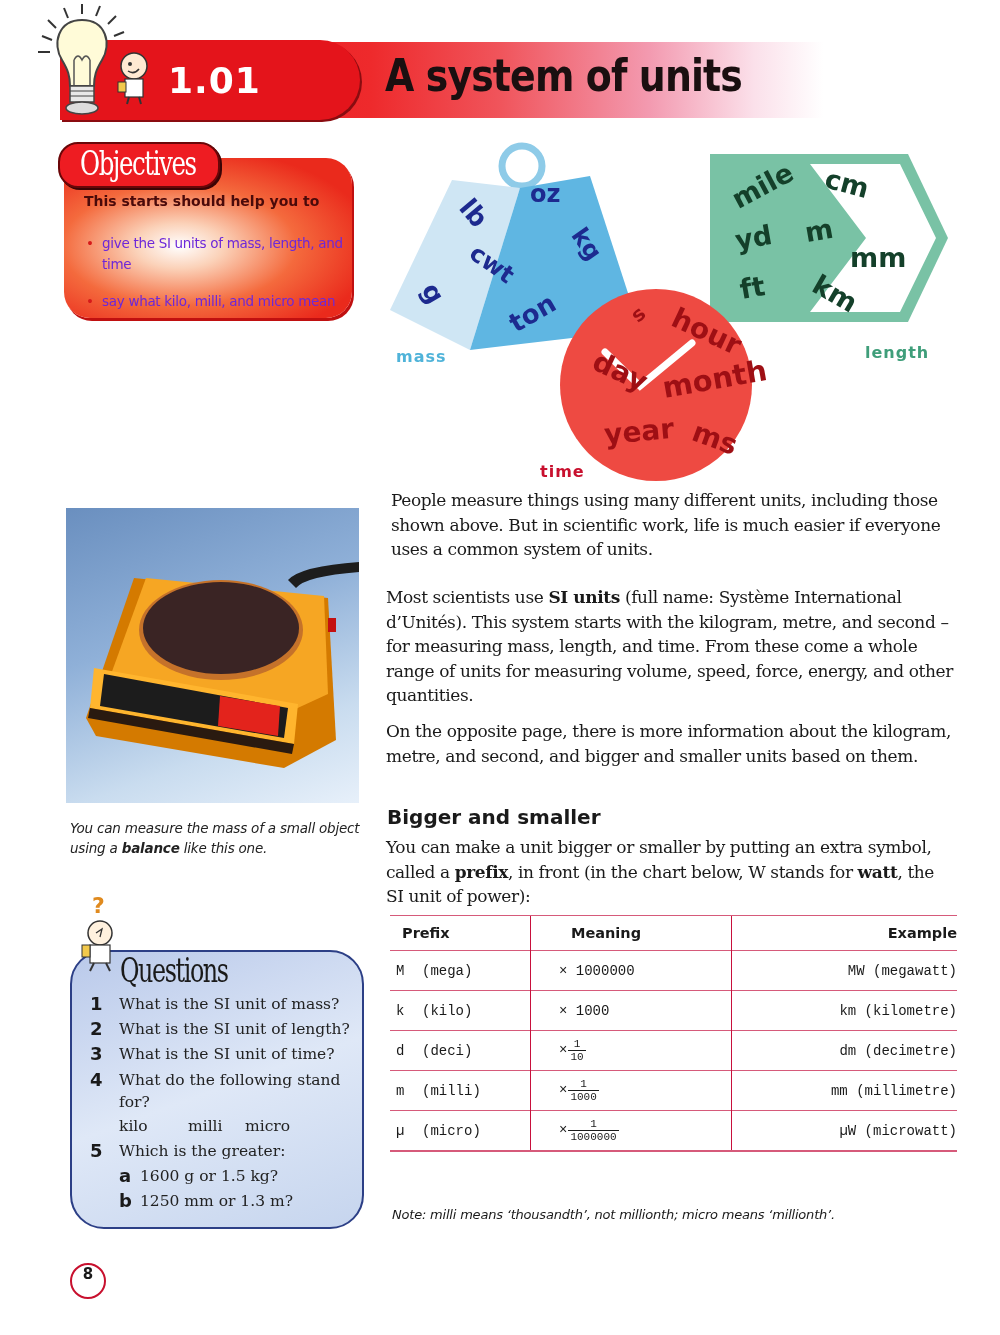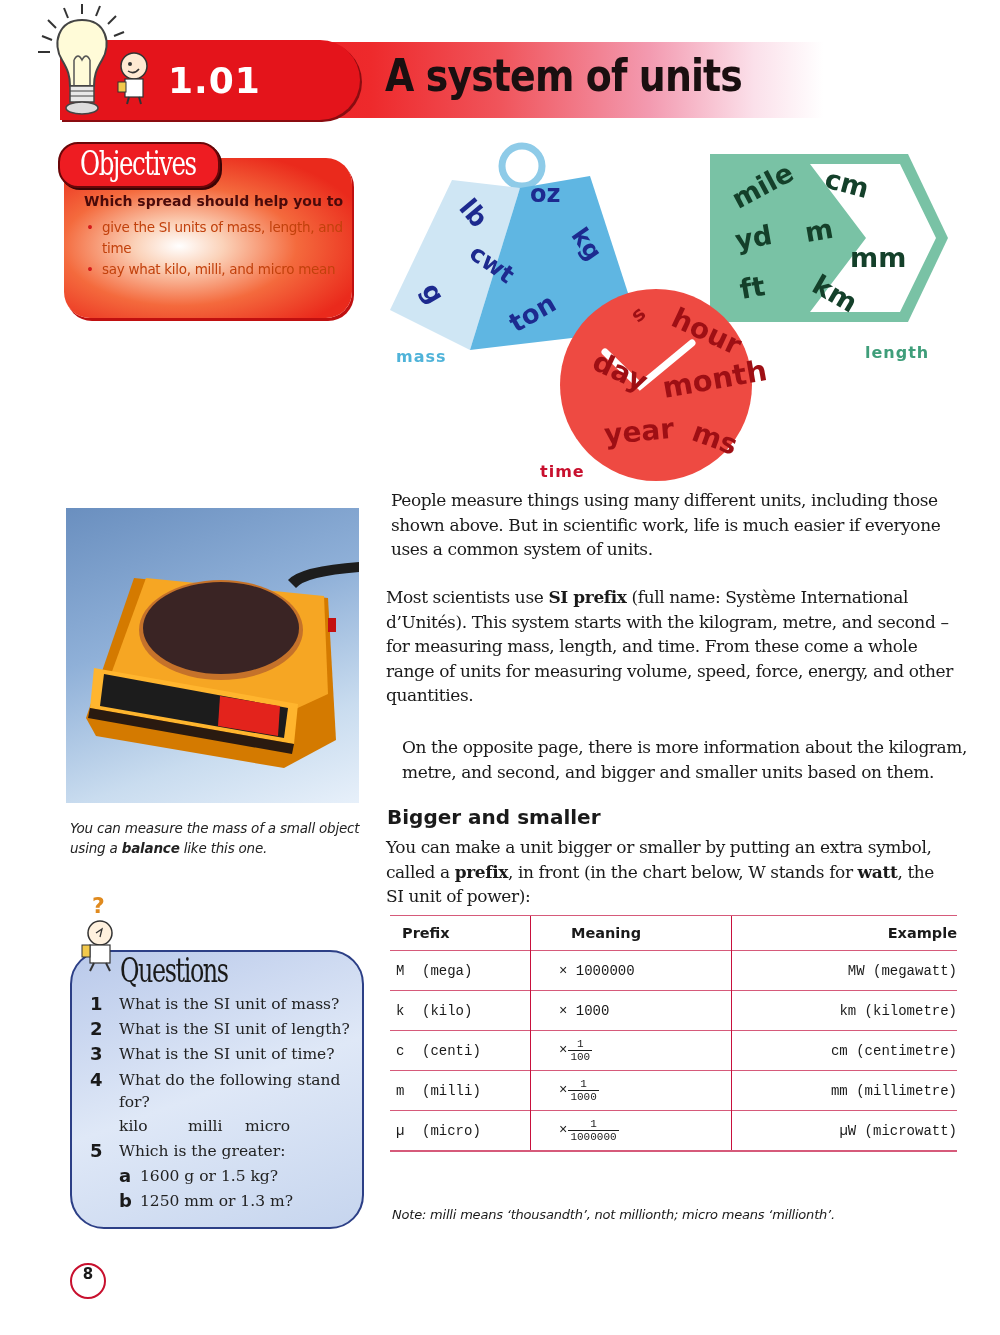--- a/index.html
+++ b/index.html
@@ -16,21 +16,21 @@
   .mascot { position:absolute; left:108px; top:48px; width:52px; height:58px; }
 
   
   .obj-box { position:absolute; left:64px; top:158px; width:288px; height:160px; border-radius:26px;
     background:radial-gradient(ellipse at 40% 55%,#ffffff 0%,#fbd2b9 18%,#f46a3d 48%,#ea2a1c 80%); box-shadow:2px 3px 0 #c01010; }
   .obj-tab { position:absolute; left:58px; top:142px; width:158px; height:42px; border-radius:20px; background:#ee1c22;
     border:2px solid #6a0608; box-shadow:2px 2px 0 #3b0405; }
   .obj-tab-label { position:absolute; left:80px; top:143px; font:34px "DejaVu Serif", serif; color:#ffffff; transform:scaleX(0.72); transform-origin:left center; letter-spacing:-2px; }
   .obj-intro { position:absolute; left:84px; top:193px; font:bold 14px "DejaVu Sans", sans-serif; color:#4a0a0a; }
   .obj-list { position:absolute; left:84px; top:217px; width:260px; margin:0; padding:0; list-style:none; }
-  .obj-list li { font:13.5px "DejaVu Sans", sans-serif; color:#c2410c; line-height:21px; padding-left:18px; position:relative; letter-spacing:-0.3px; }
+  .obj-list li { font:13.5px "DejaVu Sans", sans-serif; color:#6d28d9; line-height:21px; padding-left:18px; position:relative; letter-spacing:-0.3px;margin-top:16px; }
   .obj-list li::before { content:"\2022"; position:absolute; left:2px; top:0; color:#d61a1a; }
 
   
   .illus { position:absolute; left:380px; top:130px; width:600px; height:360px; }
   .illus-label { position:absolute; font:bold 16px "DejaVu Sans", sans-serif; letter-spacing:1px; }
   .unit-word { position:absolute; font-weight:bold; font-family:"DejaVu Sans", sans-serif; white-space:nowrap; }
 
   
   .photo { position:absolute; left:66px; top:508px; width:293px; height:295px;
     background:linear-gradient(160deg,#6a8fbf 0%,#8fb0d8 40%,#c9dcef 75%,#e7f0fa 100%); overflow:hidden; }
@@ -101,21 +101,21 @@
   <rect x="10" y="34" width="8" height="10" fill="#f2c94c" stroke="#333" stroke-width="1"></rect>
   <line x1="21" y1="49" x2="19" y2="56" stroke="#333" stroke-width="2"></line>
     <line x1="31" y1="49" x2="33" y2="56" stroke="#333" stroke-width="2"></line>
 </svg>
 <div class="section-number">1.01</div>
 <div class="page-title">A system of units</div>
 
 <div class="obj-box"></div>
 <div class="obj-tab"></div>
 <div class="obj-tab-label">Objectives</div>
-<div class="obj-intro">Which spread should help you to</div>
+<div class="obj-intro">This starts should help you to</div>
 <ul class="obj-list">
   <li>give the SI units of mass, length, and time</li>
   <li>say what kilo, milli, and micro mean</li>
 </ul>
 
 <div class="illus">
   <svg width="600" height="360" style="position:absolute;left:0;top:0">
 
     <circle cx="142" cy="36" r="20" fill="none" stroke="#8ecbe8" stroke-width="7"></circle>
     <polygon points="72,50 140,58 90,220 10,180" fill="#cfe6f4"></polygon>
@@ -196,22 +196,22 @@
 <div class="q-item" style="left:188px;top:1117px">milli</div>
 <div class="q-item" style="left:245px;top:1117px">micro</div>
 <div class="q-num" style="left:90px;top:1140px">5</div>
 <div class="q-item" style="left:119px;top:1142px">Which is the greater:</div>
 <div class="q-num" style="left:119px;top:1165px">a</div>
 <div class="q-item" style="left:140px;top:1167px">1600 g or 1.5 kg?</div>
 <div class="q-num" style="left:119px;top:1190px">b</div>
 <div class="q-item" style="left:140px;top:1192px">1250 mm or 1.3 m?</div>
 
 <p class="body-p" style="top:483px;margin:5px">People measure things using many different units, including those shown above. But in scientific work, life is much easier if everyone uses a common system of units.</p>
-<p class="body-p" style="top:585px;margin:0"><span>Most scientists use </span><b>SI prefix</b><span> (full name: Système International d’Unités). This system starts with the kilogram, metre, and second – for measuring mass, length, and time. From these come a whole range of units for measuring volume, speed, force, energy, and other quantities.</span></p>
-<p class="body-p" style="top:719px;margin:16px">On the opposite page, there is more information about the kilogram, metre, and second, and bigger and smaller units based on them.</p>
+<p class="body-p" style="top:585px;margin:0"><span>Most scientists use </span><b>SI units</b><span> (full name: Système International d’Unités). This system starts with the kilogram, metre, and second – for measuring mass, length, and time. From these come a whole range of units for measuring volume, speed, force, energy, and other quantities.</span></p>
+<p class="body-p" style="top:719px;margin:0">On the opposite page, there is more information about the kilogram, metre, and second, and bigger and smaller units based on them.</p>
 <div class="section-heading">Bigger and smaller</div>
 <p class="body-p" style="top:835px;margin:0"><span>You can make a unit bigger or smaller by putting an extra symbol, called a </span><b>prefix</b><span>, in front (in the chart below, W stands for </span><b>watt</b><span>, the SI unit of power):</span></p>
 
 <table class="prefix-table">
   <tbody>
       <tr class="head">
     <th class="c1">Prefix</th>
     <th class="c2">Meaning</th>
     <th class="c3">Example</th>
   </tr>
@@ -221,26 +221,26 @@
         <td class="c1"><span class="sym">M</span><span>(mega)</span></td>
         <td class="c2"><span>×</span> <span>1000000</span></td>
         <td class="c3">MW (megawatt)</td>
       </tr>
       <tr>
         <td class="c1"><span class="sym">k</span><span>(kilo)</span></td>
         <td class="c2"><span>×</span> <span>1000</span></td>
         <td class="c3">km (kilometre)</td>
       </tr>
       <tr>
-        <td class="c1"><span class="sym">c</span><span>(centi)</span></td>
+        <td class="c1"><span class="sym">d</span><span>(deci)</span></td>
         <td class="c2"><span>×</span><span class="frac">
             <span class="num">1</span>
-            <span class="den">100</span>
+            <span class="den">10</span>
           </span></td>
-        <td class="c3">cm (centimetre)</td>
+        <td class="c3">dm (decimetre)</td>
       </tr>
       <tr>
         <td class="c1"><span class="sym">m</span><span>(milli)</span></td>
         <td class="c2"><span>×</span><span class="frac">
             <span class="num">1</span>
             <span class="den">1000</span>
           </span></td>
         <td class="c3">mm (millimetre)</td>
       </tr>
       <tr>

